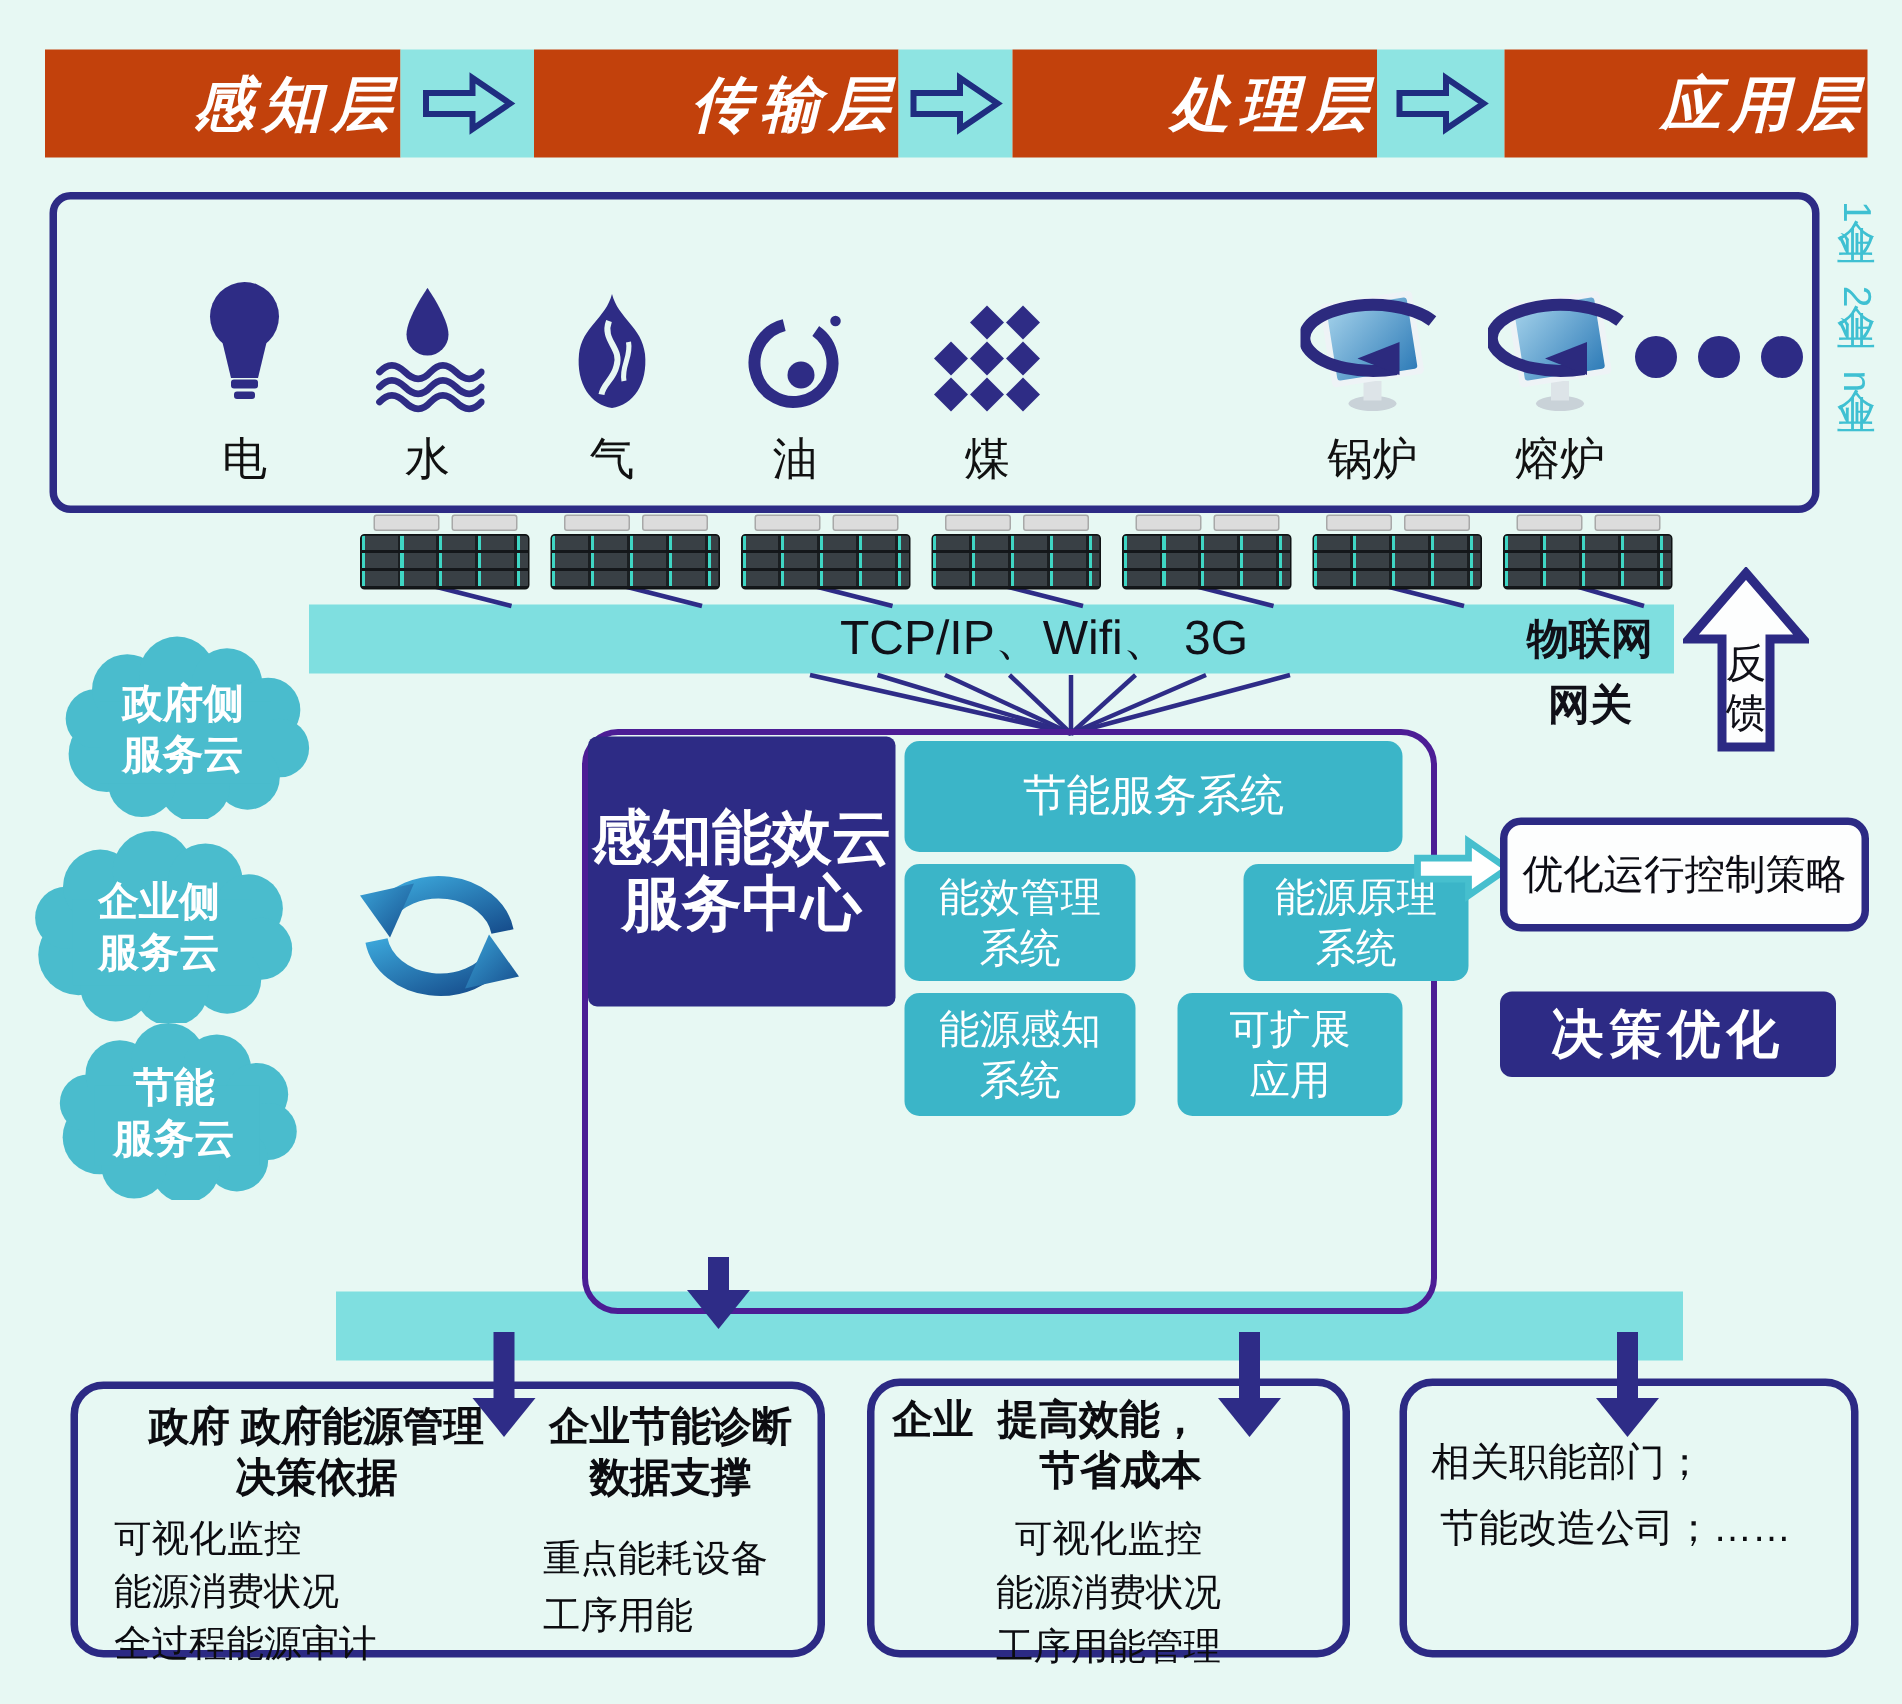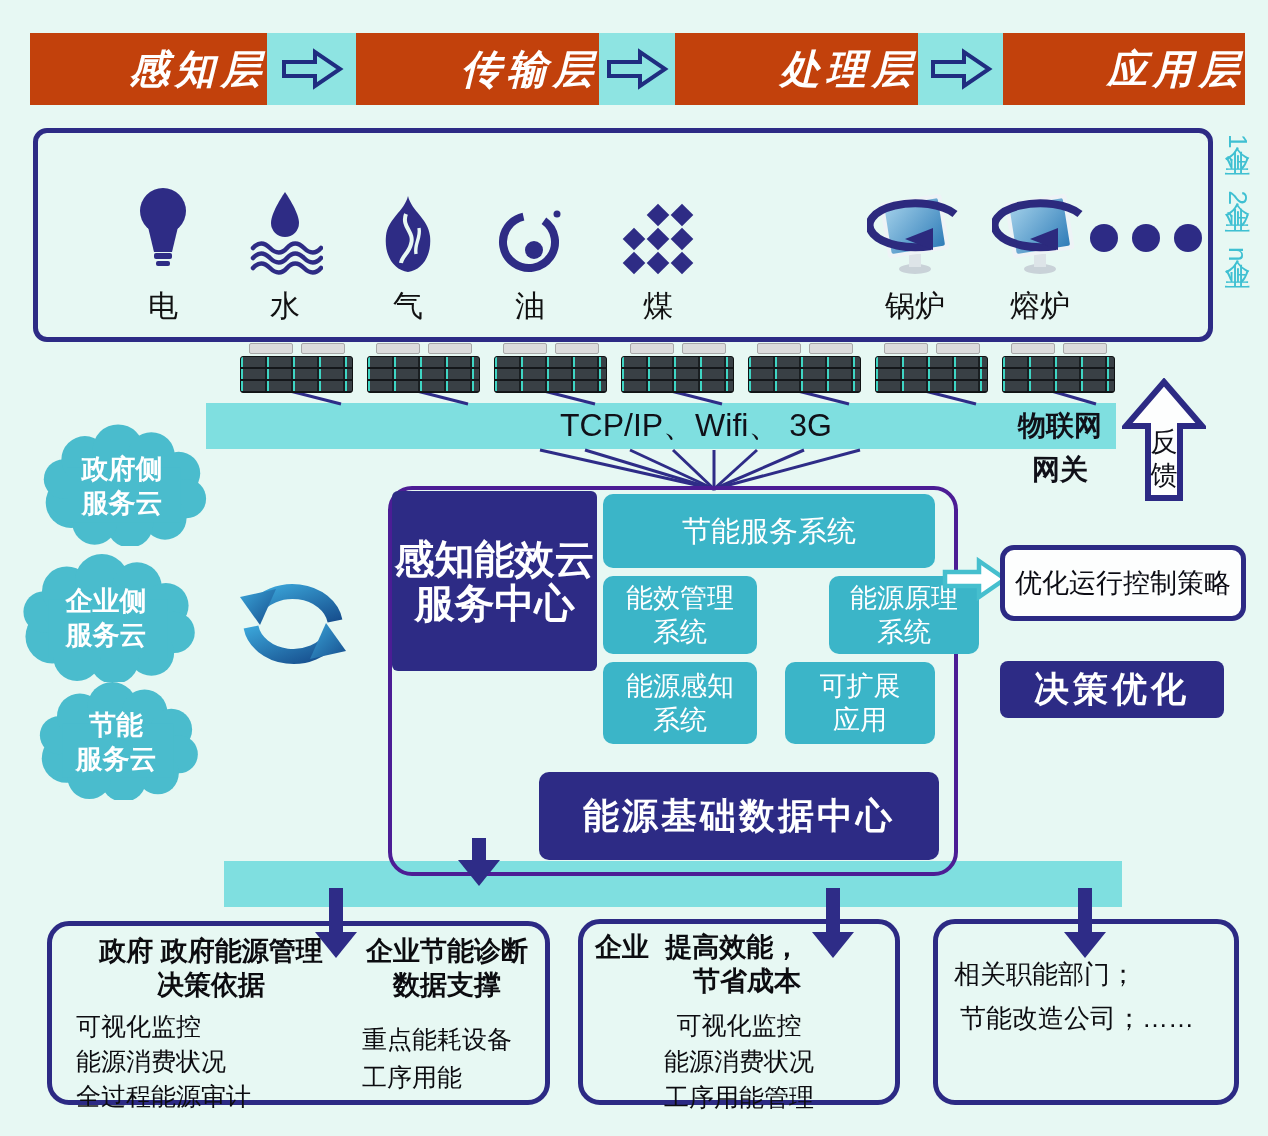--- a/index.html
+++ b/index.html
@@ -415,21 +415,20 @@
       <div>系统</div>
     </div>
     <div class="module" style="left:211px;top:172px;width:154px;height:82px;font-size:27px;">
       <div>能源感知</div>
       <div>系统</div>
     </div>
     <div class="module" style="left:393px;top:172px;width:150px;height:82px;font-size:27px;">
       <div>可扩展</div>
       <div>应用</div>
     </div>
-    <div class="dc-box">能源基础数据中心</div>
   </div>
 
   <svg class="abs" style="left:941px;top:556px;z-index:3;" width="68" height="46" viewBox="0 0 68 46">
     <polygon points="4,16 38,16 38,5 64,23 38,41 38,30 4,30" fill="#ffffff" stroke="#46bfce" stroke-width="4.5"></polygon>
   </svg>
   <div class="strategy-box">优化运行控制策略</div>
   <div class="decision-box">决策优化</div>
 
   <div class="down-arrow" style="left:458px;top:838px;">
     <div class="shaft" style="height:22px;"></div>

